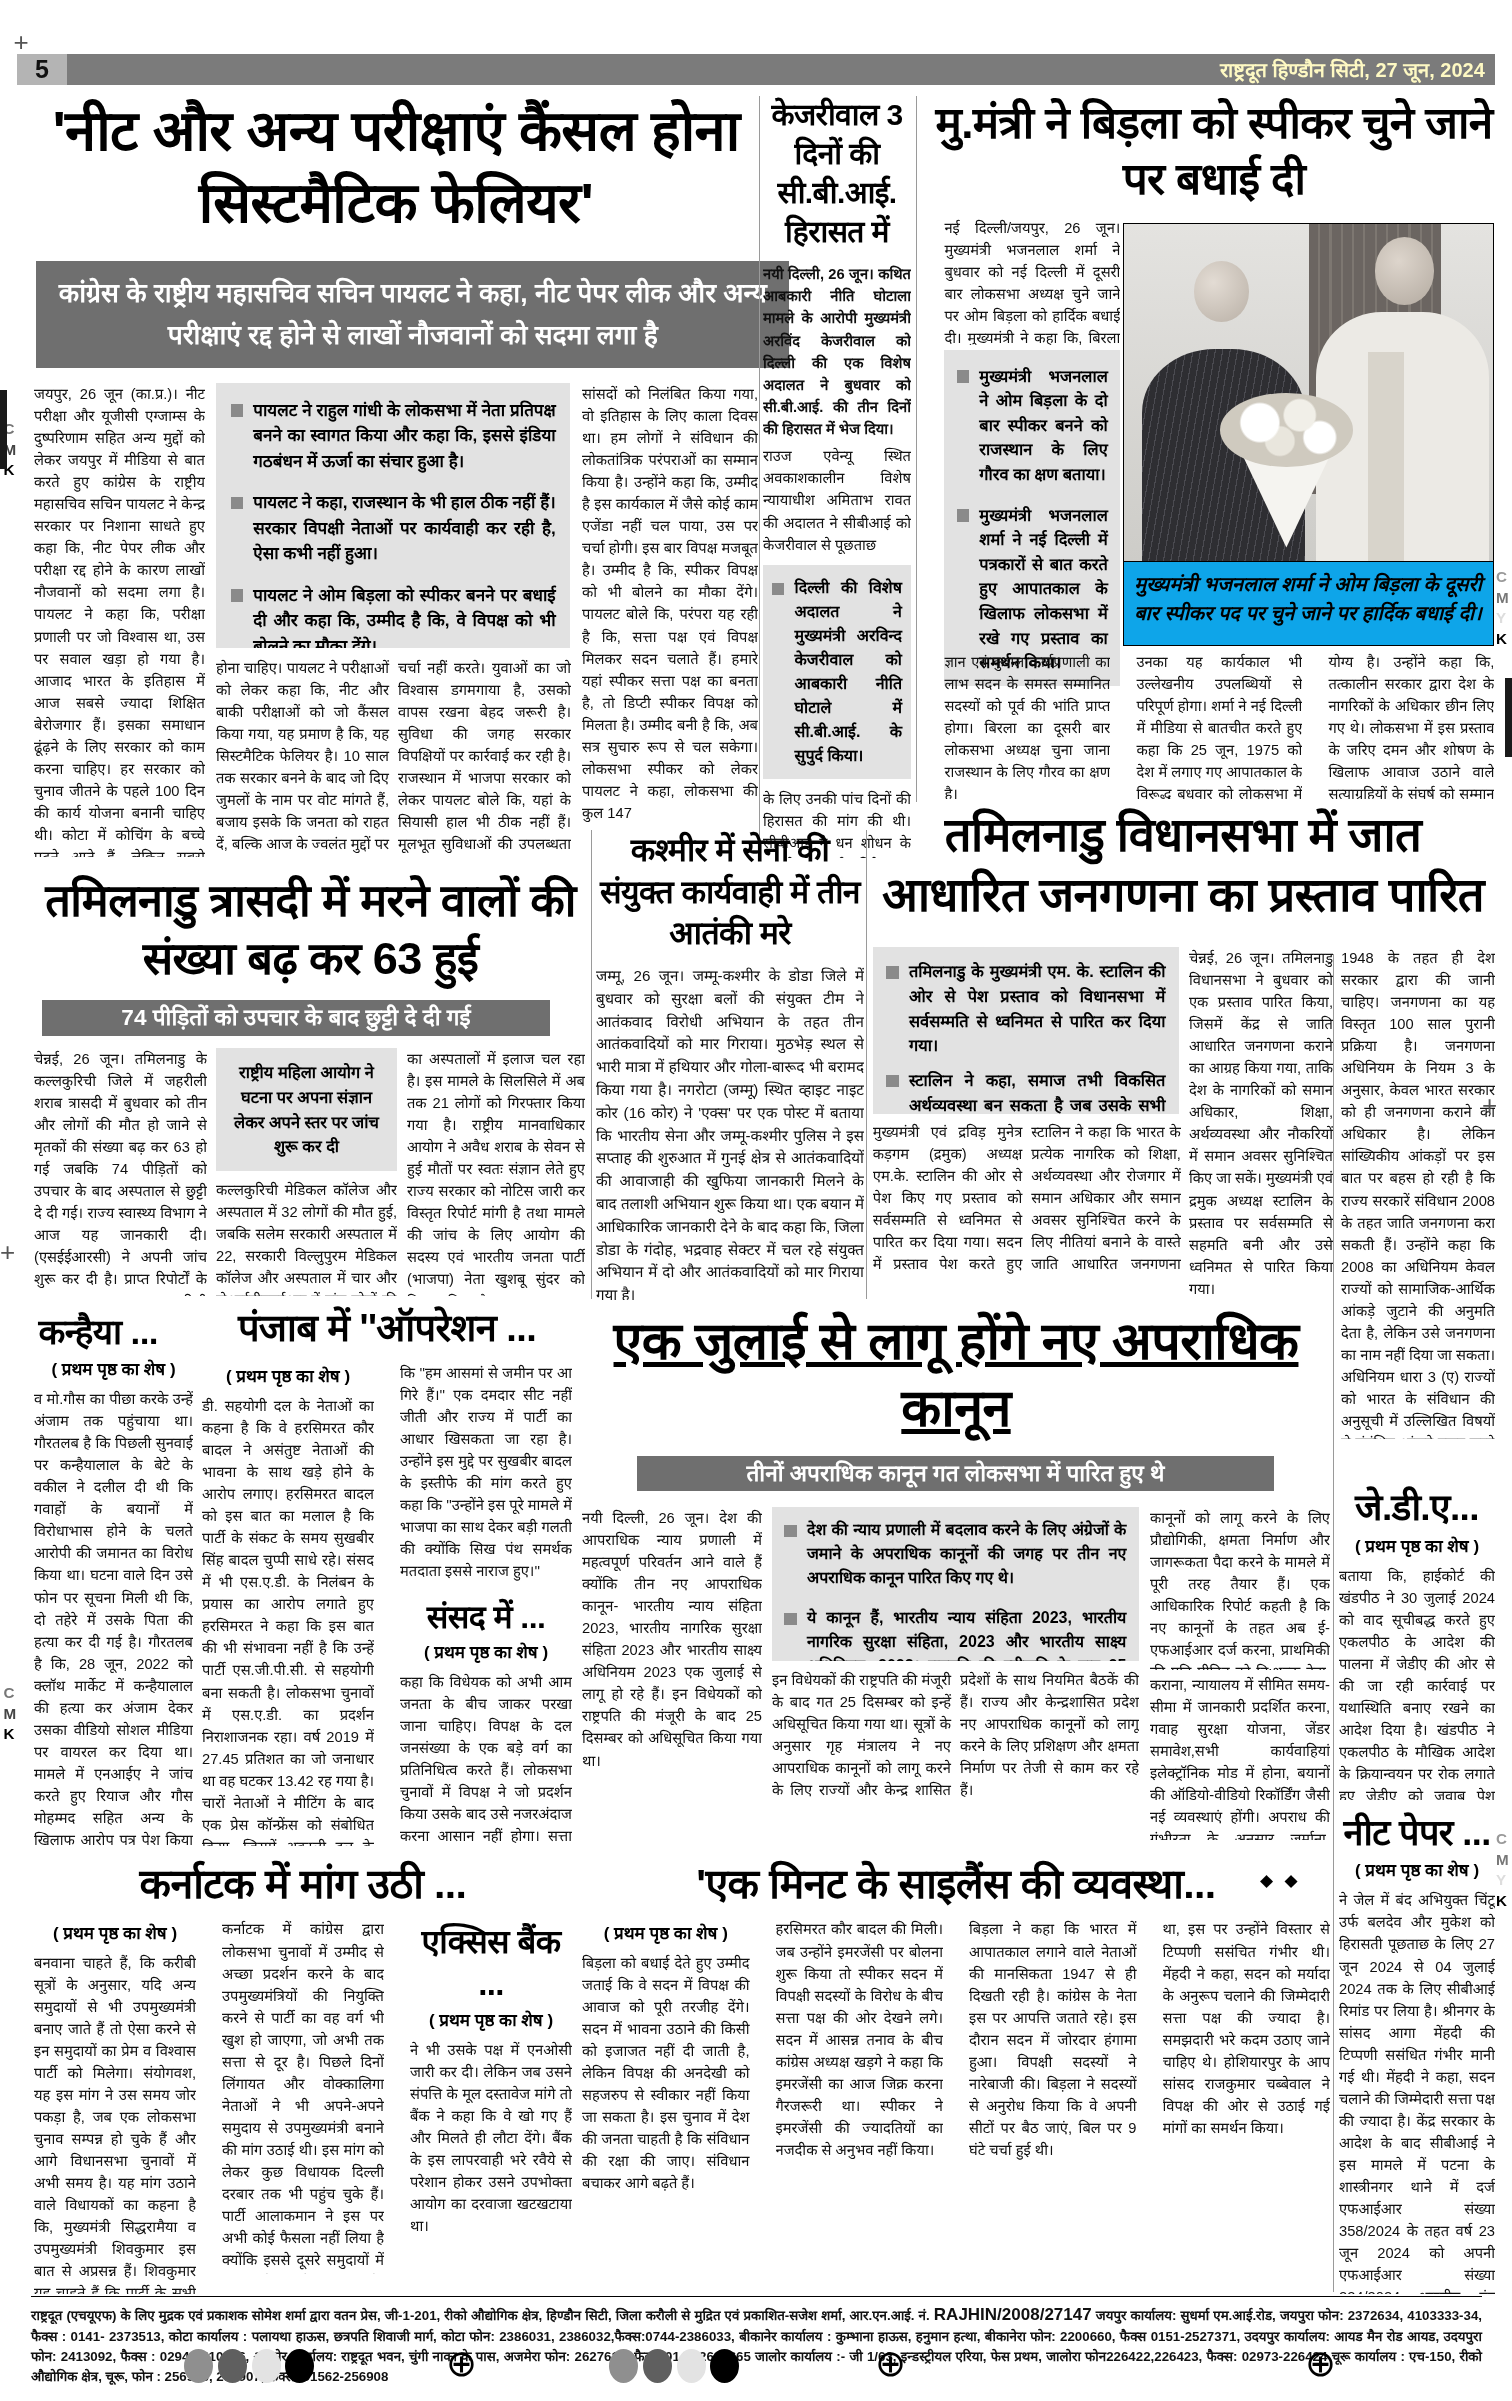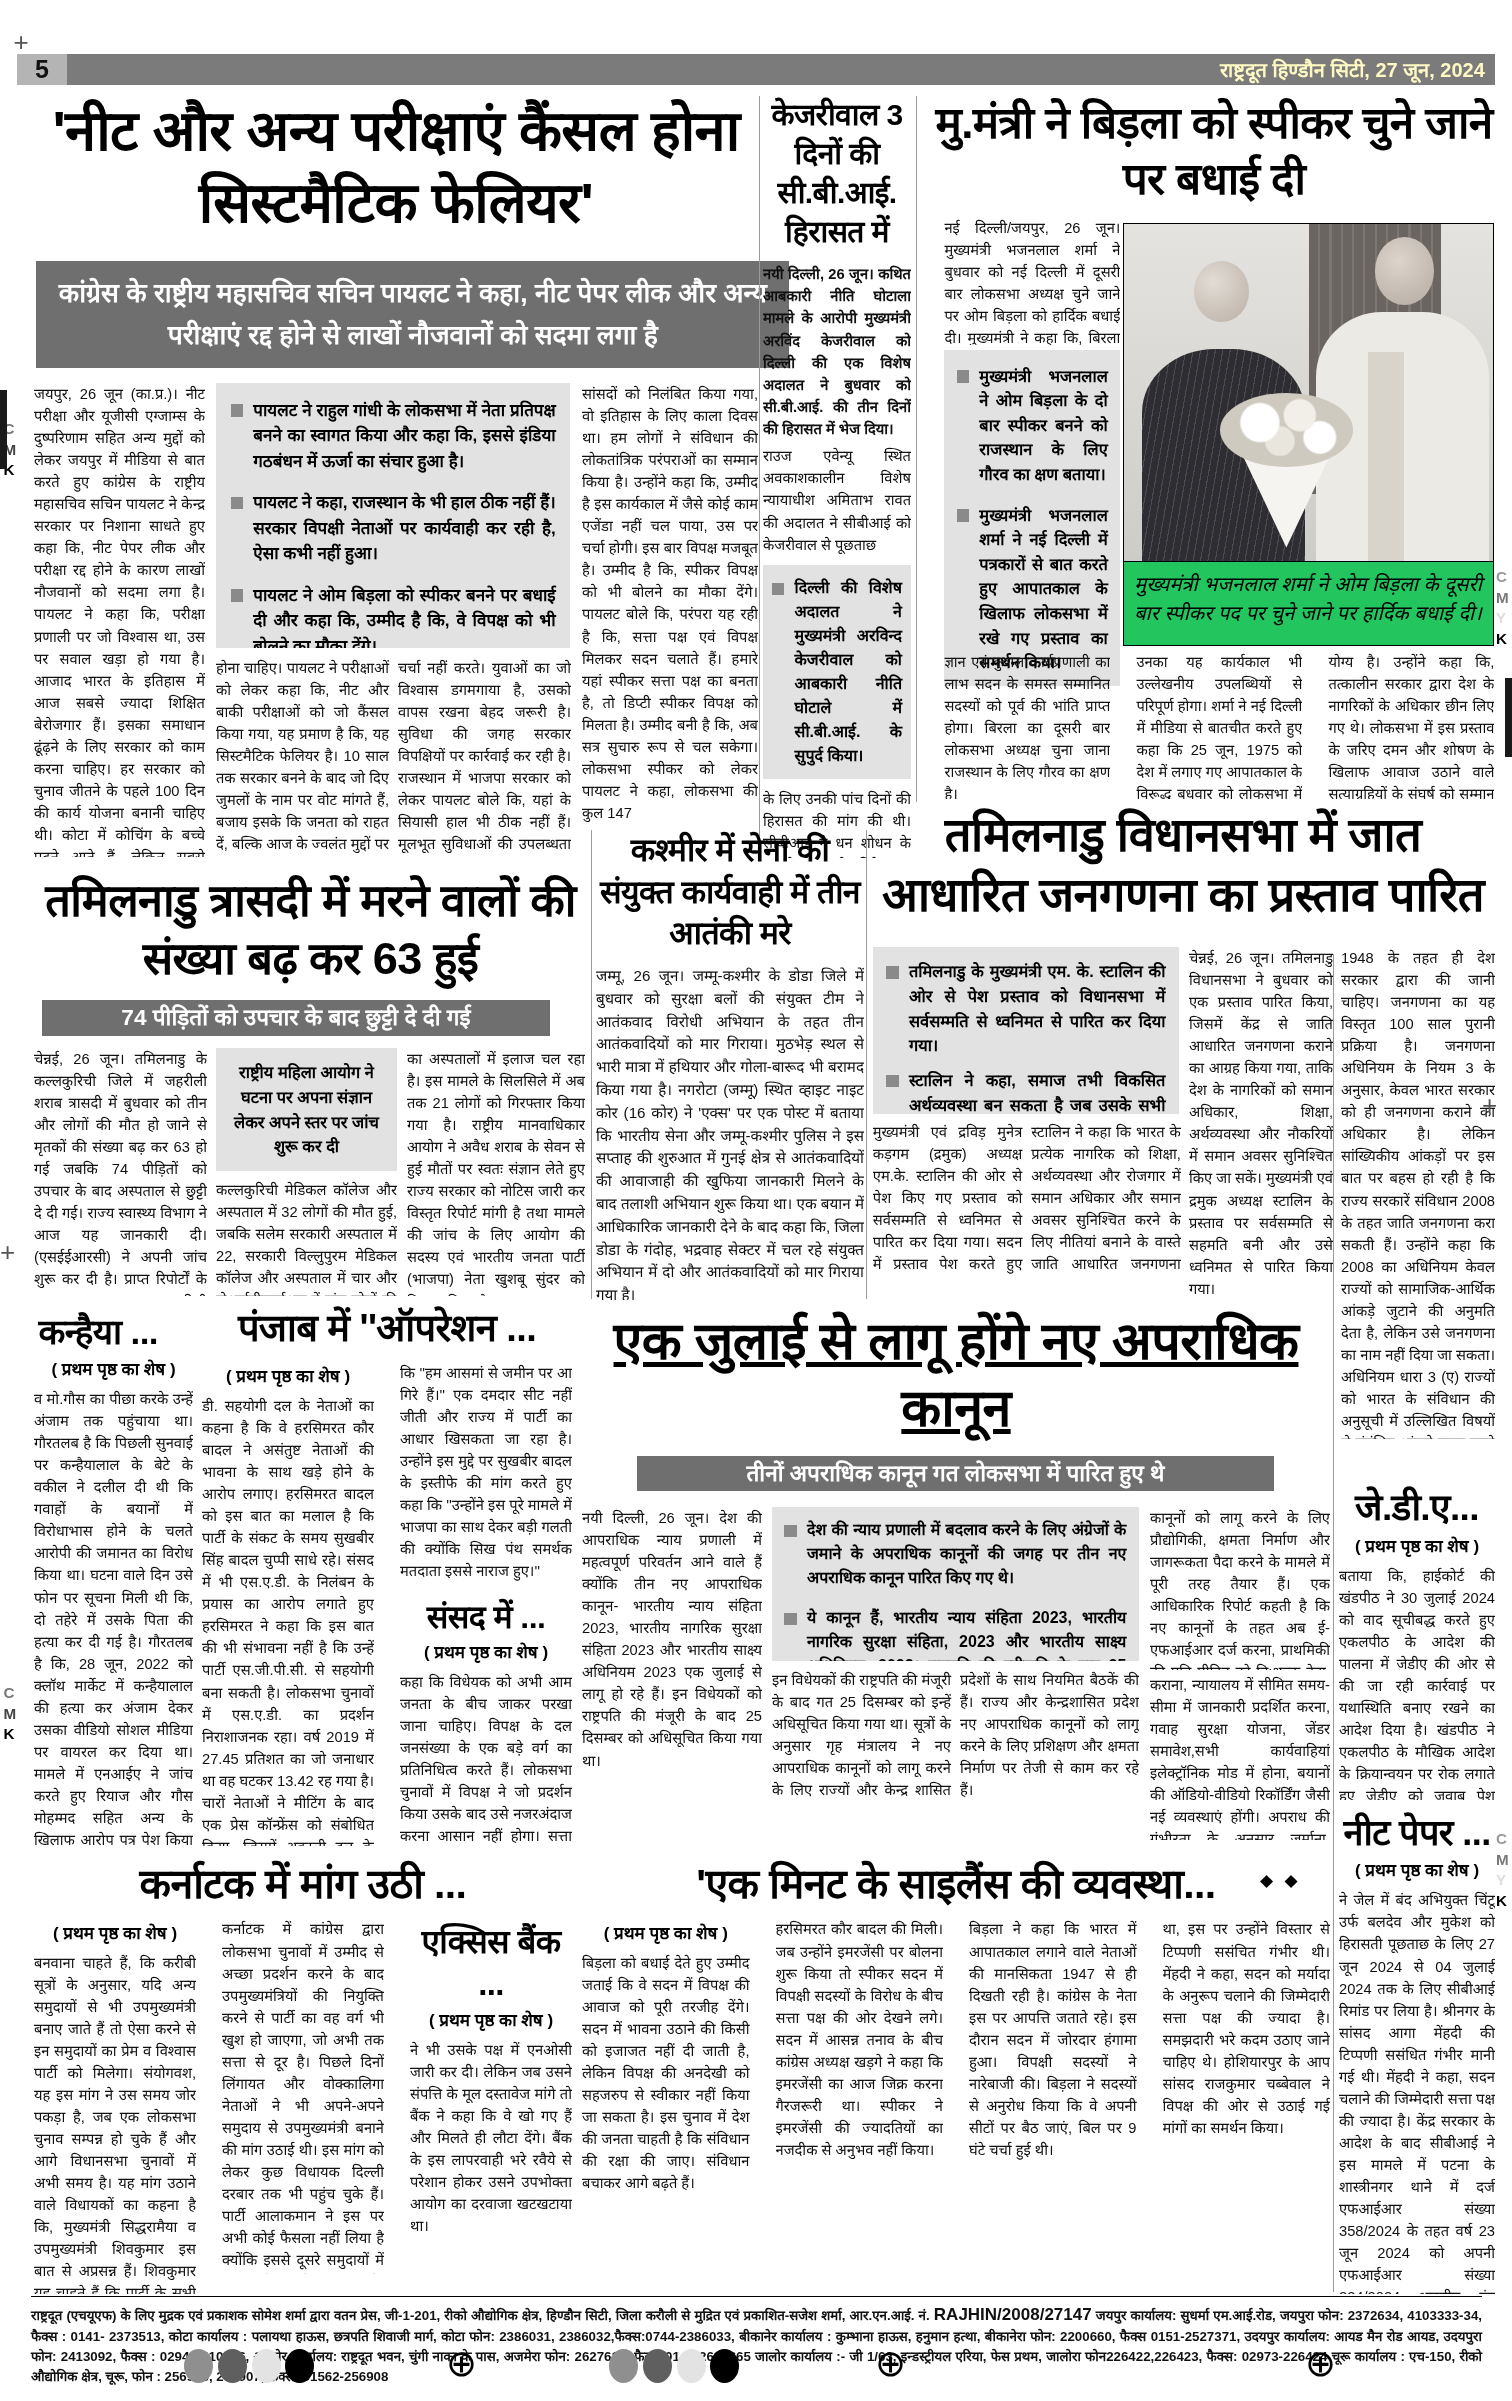--- a/index.html
+++ b/index.html
@@ -14,21 +14,21 @@
   .h{font-weight:800;text-align:center;color:#000;line-height:1.28;letter-spacing:-0.6px;}
   .subbar{background:#6f6f6f;color:#fff;font-weight:700;text-align:center;line-height:1.55;
           display:flex;align-items:center;justify-content:center;}
   .bt{font-size:14.7px;line-height:1.5;text-align:justify;color:#101010;overflow:hidden;}
   .cont{font-weight:700;text-align:center;font-size:17px;margin:2.3px 0 8px 0;text-indent:0;}
   .graybox{background:#e2e2e2;overflow:hidden;}
   .bullets{list-style:none;margin:0;padding:14.7px 14.7px;}
   .bullets li{display:flex;gap:10.2px;margin-bottom:16px;font-weight:700;font-size:17px;line-height:1.5;text-align:justify;}
   .sq{width:12.4px;height:12.4px;background:#8a8a8a;flex:none;margin-top:6.8px;}
   .vrule{width:1.1px;background:#9a9a9a;}
-  .capbox{border:1.7px solid #000;background:#22c55e;font-weight:400;font-style:italic;
+  .capbox{border:1.7px solid #000;background:#0ea5e9;font-weight:700;font-style:italic;
           font-size:20px;line-height:1.45;padding:8px 10.2px;overflow:hidden;}
   .cols2{column-count:2;column-gap:9px;}
   .flexrow{display:flex;gap:26px;}
   .flexrow>div{flex:1;}
   .markstack{display:flex;flex-direction:column;font-weight:700;font-size:15.2px;line-height:1.35;}
   .footer{font-size:13.3px;line-height:1.5;font-weight:600;color:#111;text-align:justify;
           border-top:1.1px solid #000;padding-top:4.5px;}
   .footer b{font-size:17px;}
   .dot{width:29px;height:34px;border-radius:50%;display:inline-block;margin-right:2.3px;}
   .cross{font-size:37px;font-weight:300;color:#000;}

